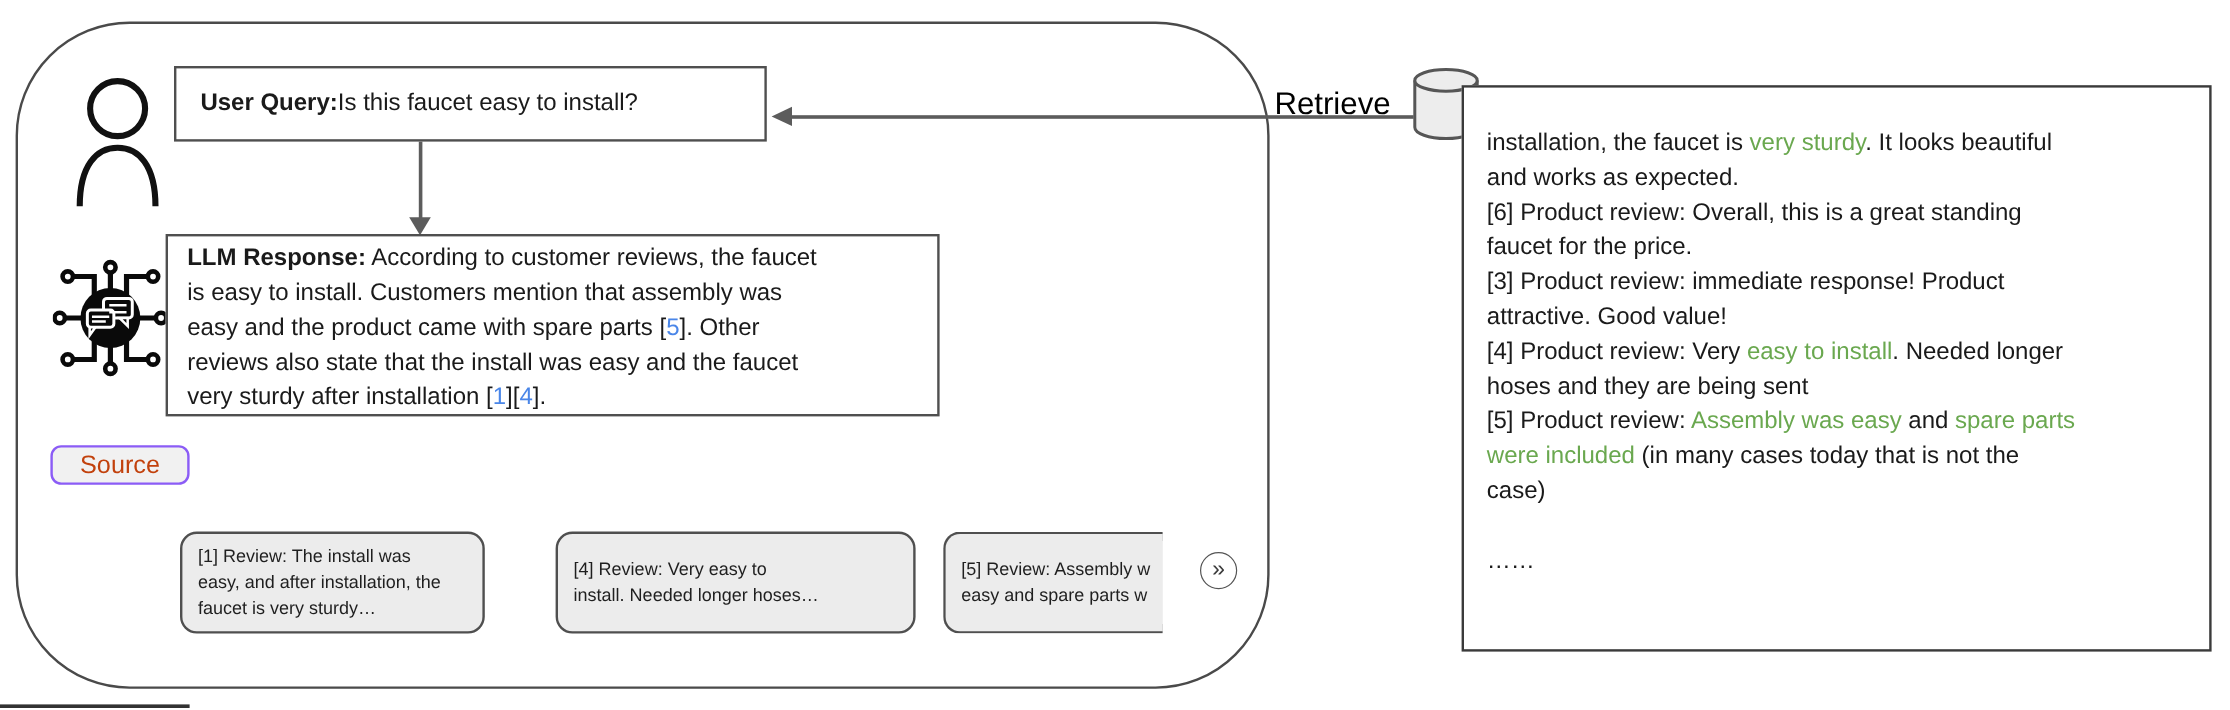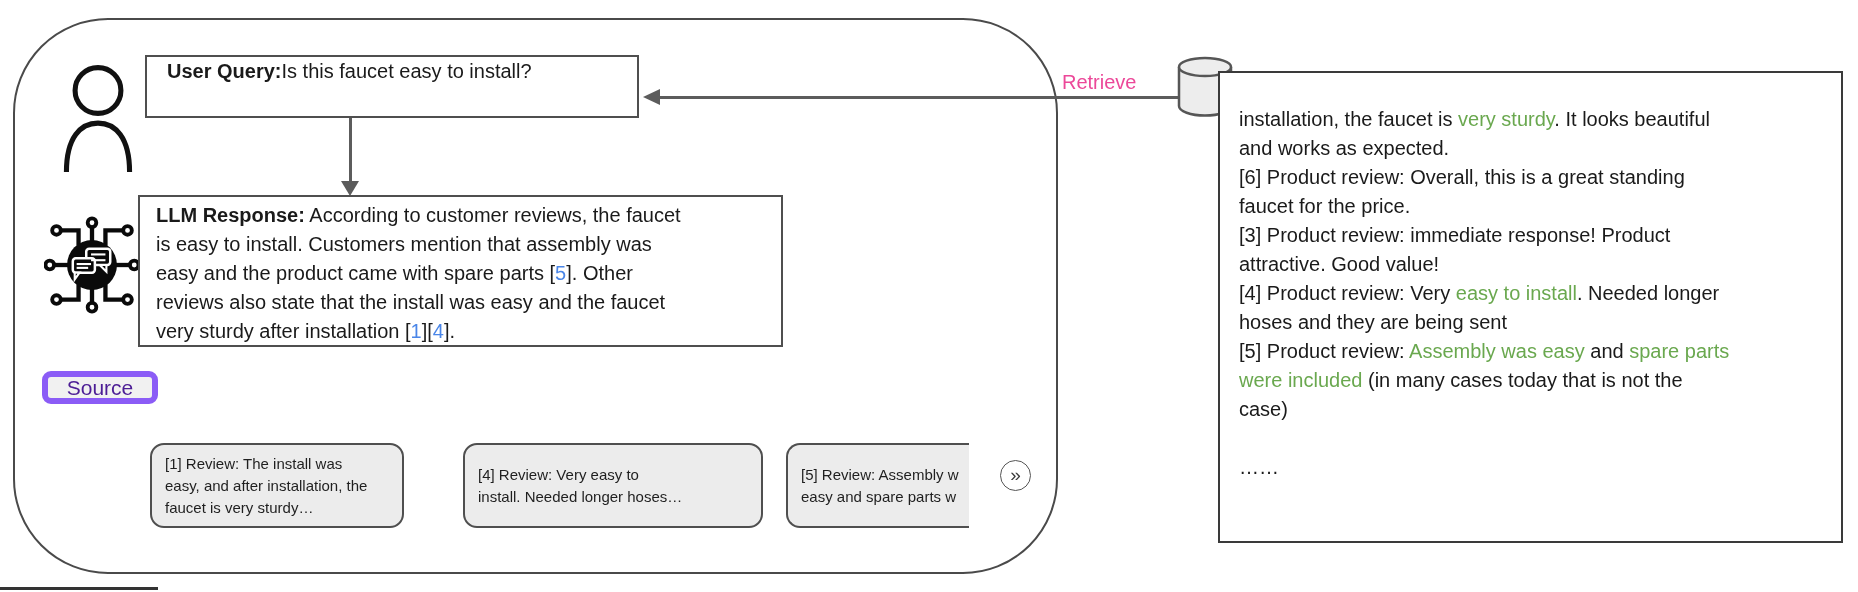--- a/index.html
+++ b/index.html
@@ -6,41 +6,41 @@
   #stage{position:relative;width:1858px;height:592px;background:#fff;overflow:hidden;
          font-family:"Liberation Sans",sans-serif;color:#1a1a1a;}
   .abs{position:absolute;}
 
   
   #rag-container{left:13px;top:18px;width:1045px;height:556px;border:2.5px solid #4a4a4a;
                  border-radius:95px;box-sizing:border-box;background:#fff;}
 
   
   .diagram-box{border:2px solid #4f4f4f;background:#fff;box-sizing:border-box;font-size:20px;line-height:29px;}
-  #query-box{left:145px;top:55px;width:494px;height:63px;display:flex;padding-left:20px;}
+  #query-box{left:145px;top:55px;width:494px;height:63px;display:flex;align-items:center;padding-left:20px;}
   #llm-box{left:138px;top:195px;width:645px;height:152px;padding:4px 16px 0 16px;}
 
   .seg-bold{font-weight:bold;}
   .seg-blue{color:#4a86e8;}
   .seg-green{color:#6aa84f;}
 
   
   .line{background:#5c5c5c;}
   #down-arrow-line{left:349px;top:118px;width:2.5px;height:64px;}
   #down-arrow-head{left:341px;top:181px;width:0;height:0;border-left:9px solid transparent;
                    border-right:9px solid transparent;border-top:15px solid #5c5c5c;}
   #h-arrow-line{left:658px;top:96px;width:520px;height:2.5px;}
   #h-arrow-head{left:643px;top:89px;width:0;height:0;border-top:8px solid transparent;
                 border-bottom:8px solid transparent;border-right:17px solid #5c5c5c;}
 
-  #retrieve-label{left:1062px;top:71px;font-size:20px;color:#ec4899;}
+  #retrieve-label{left:1062px;top:71px;font-size:26px;color:#000000;}
 
   
-  #source-button{left:42px;top:371px;width:116px;height:33px;border:6px solid #8b5cf6;border-radius:9px;
-                 background:#f1f1f1;color:#4c1d95;font-size:21px;display:flex;align-items:center;
+  #source-button{left:42px;top:371px;width:116px;height:33px;border:2px solid #8b5cf6;border-radius:9px;
+                 background:#f1f1f1;color:#c2410c;font-size:21px;display:flex;align-items:center;
                  justify-content:center;box-sizing:border-box;cursor:pointer;}
 
   
   .review-card{top:443px;height:85px;background:#ececec;border:2px solid #4f4f4f;border-radius:14px;
                box-sizing:border-box;display:flex;flex-direction:column;justify-content:center;
                padding:0 13px;font-size:15px;line-height:22px;color:#1f1f1f;}
   #card-1{left:150px;width:254px;}
   #card-4{left:463px;width:300px;}
   #card-5{left:786px;width:183px;border-right:none;border-radius:14px 0 0 14px;overflow:hidden;}
   #card-5 div{white-space:nowrap;}

